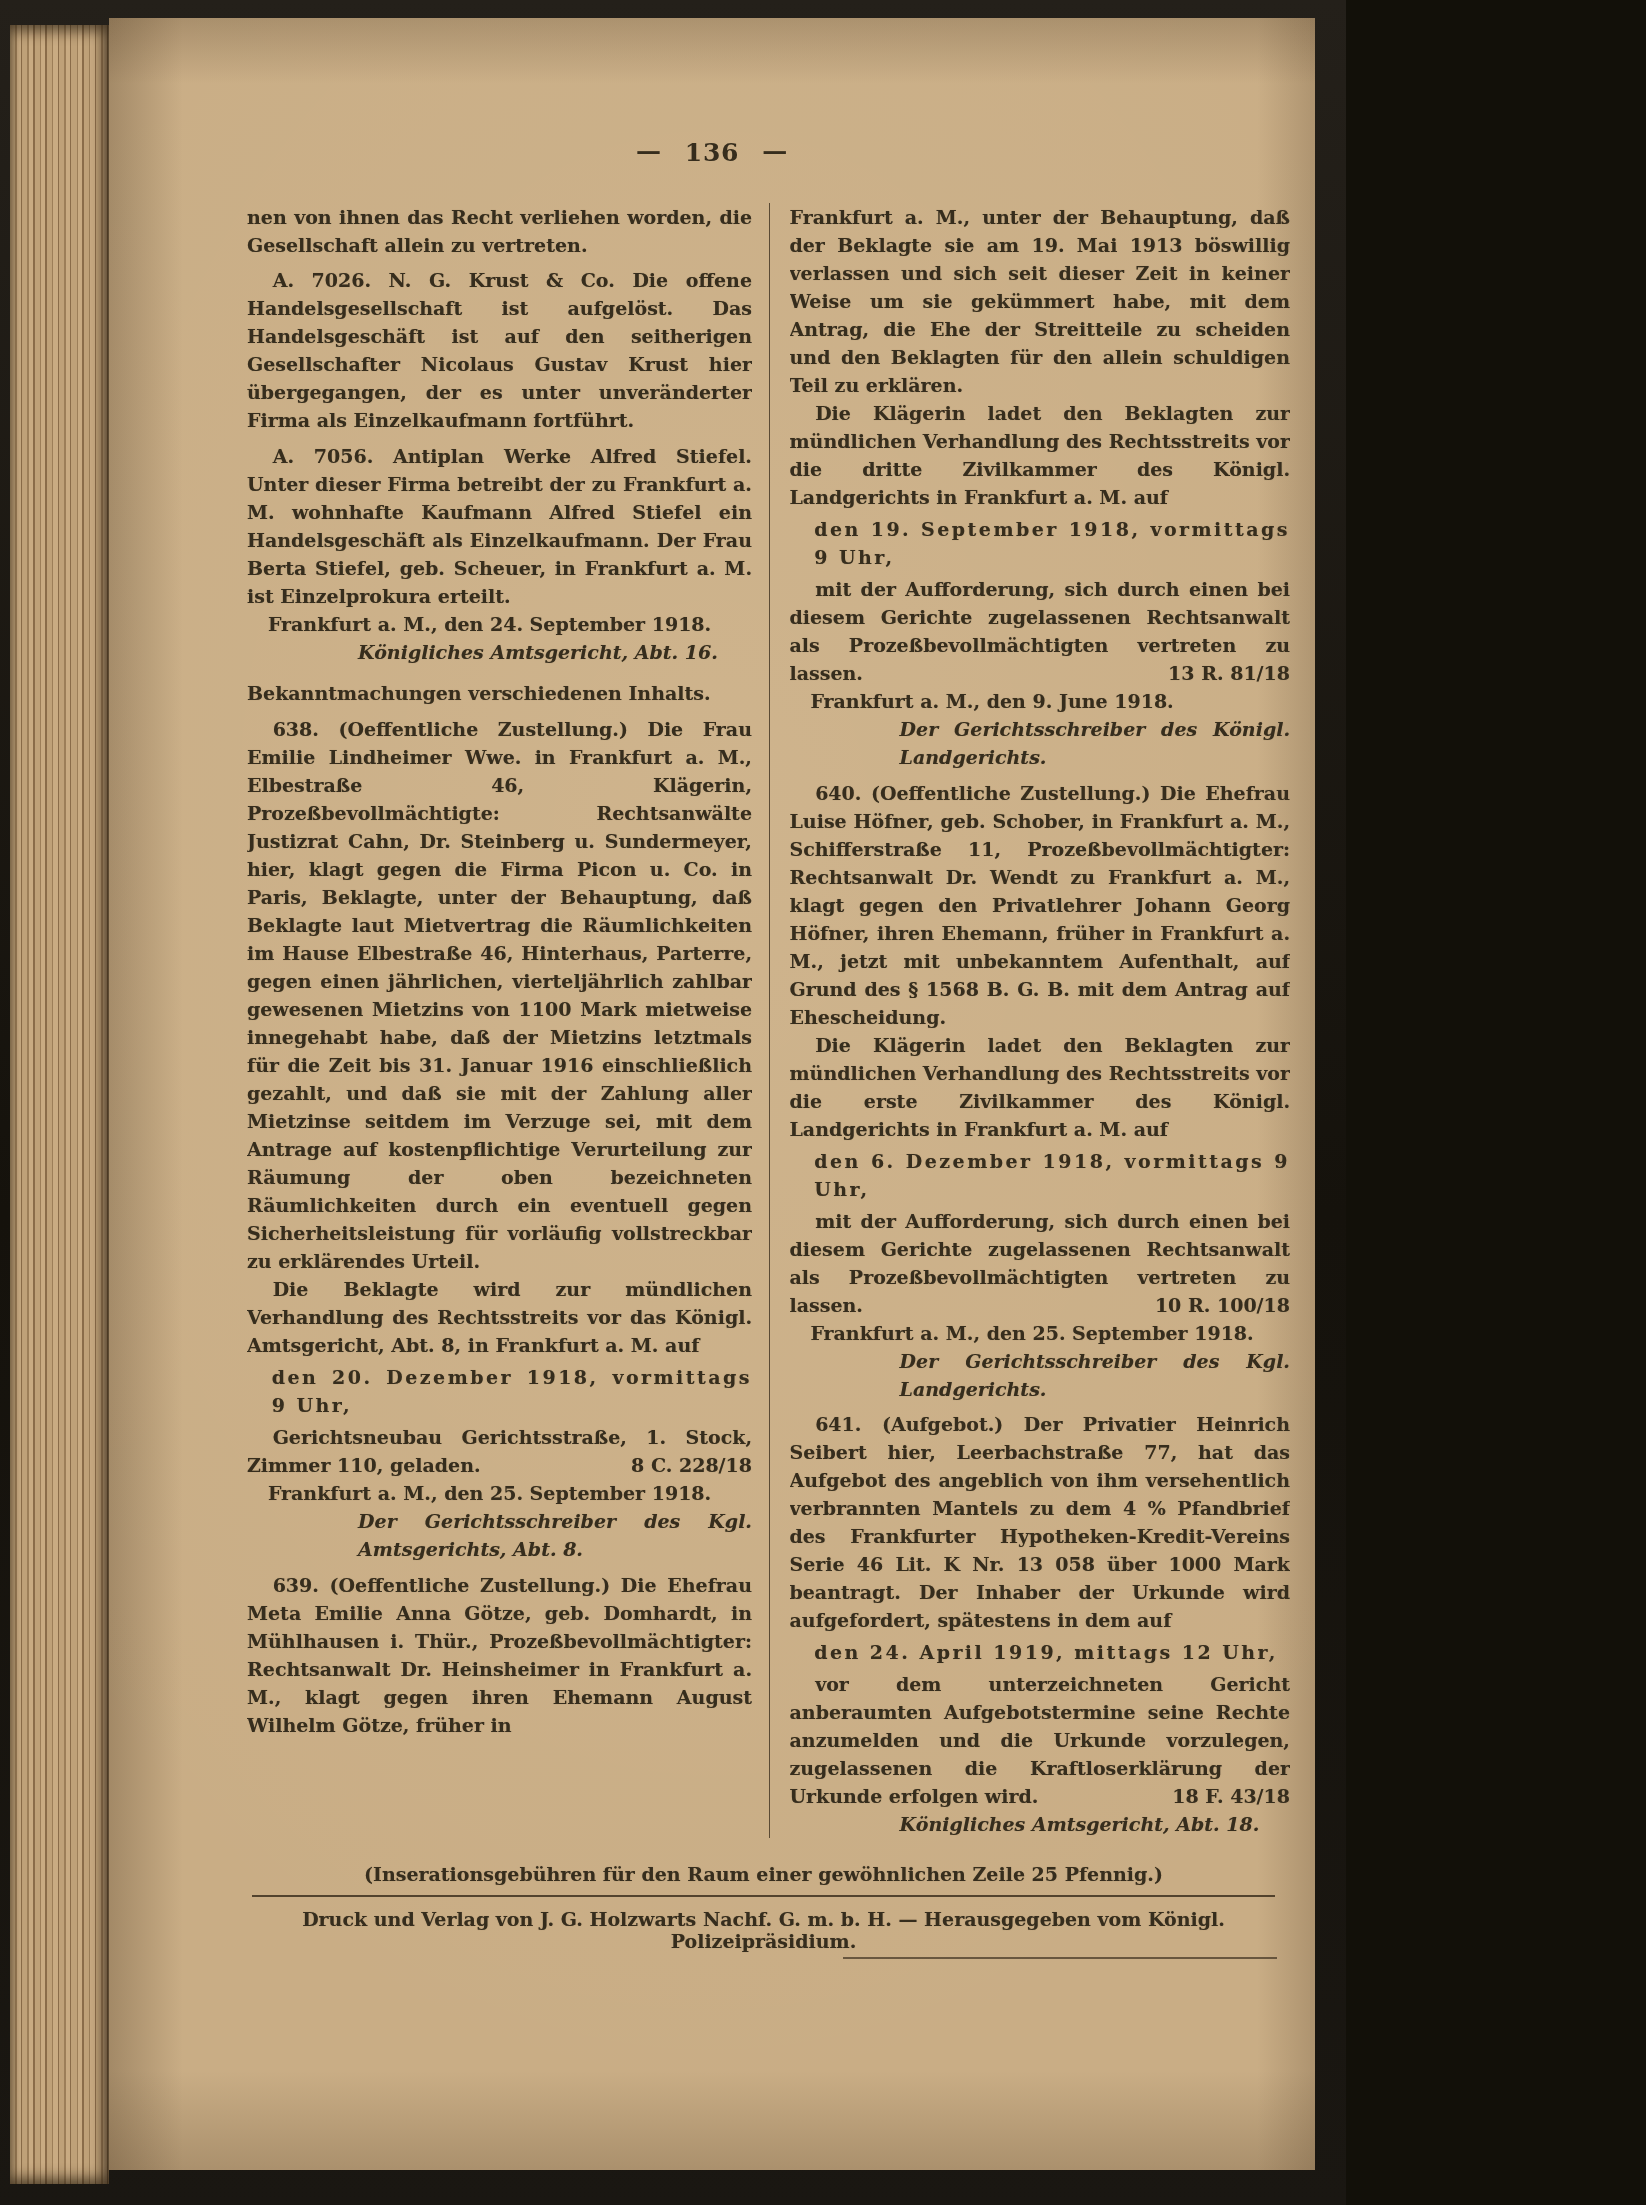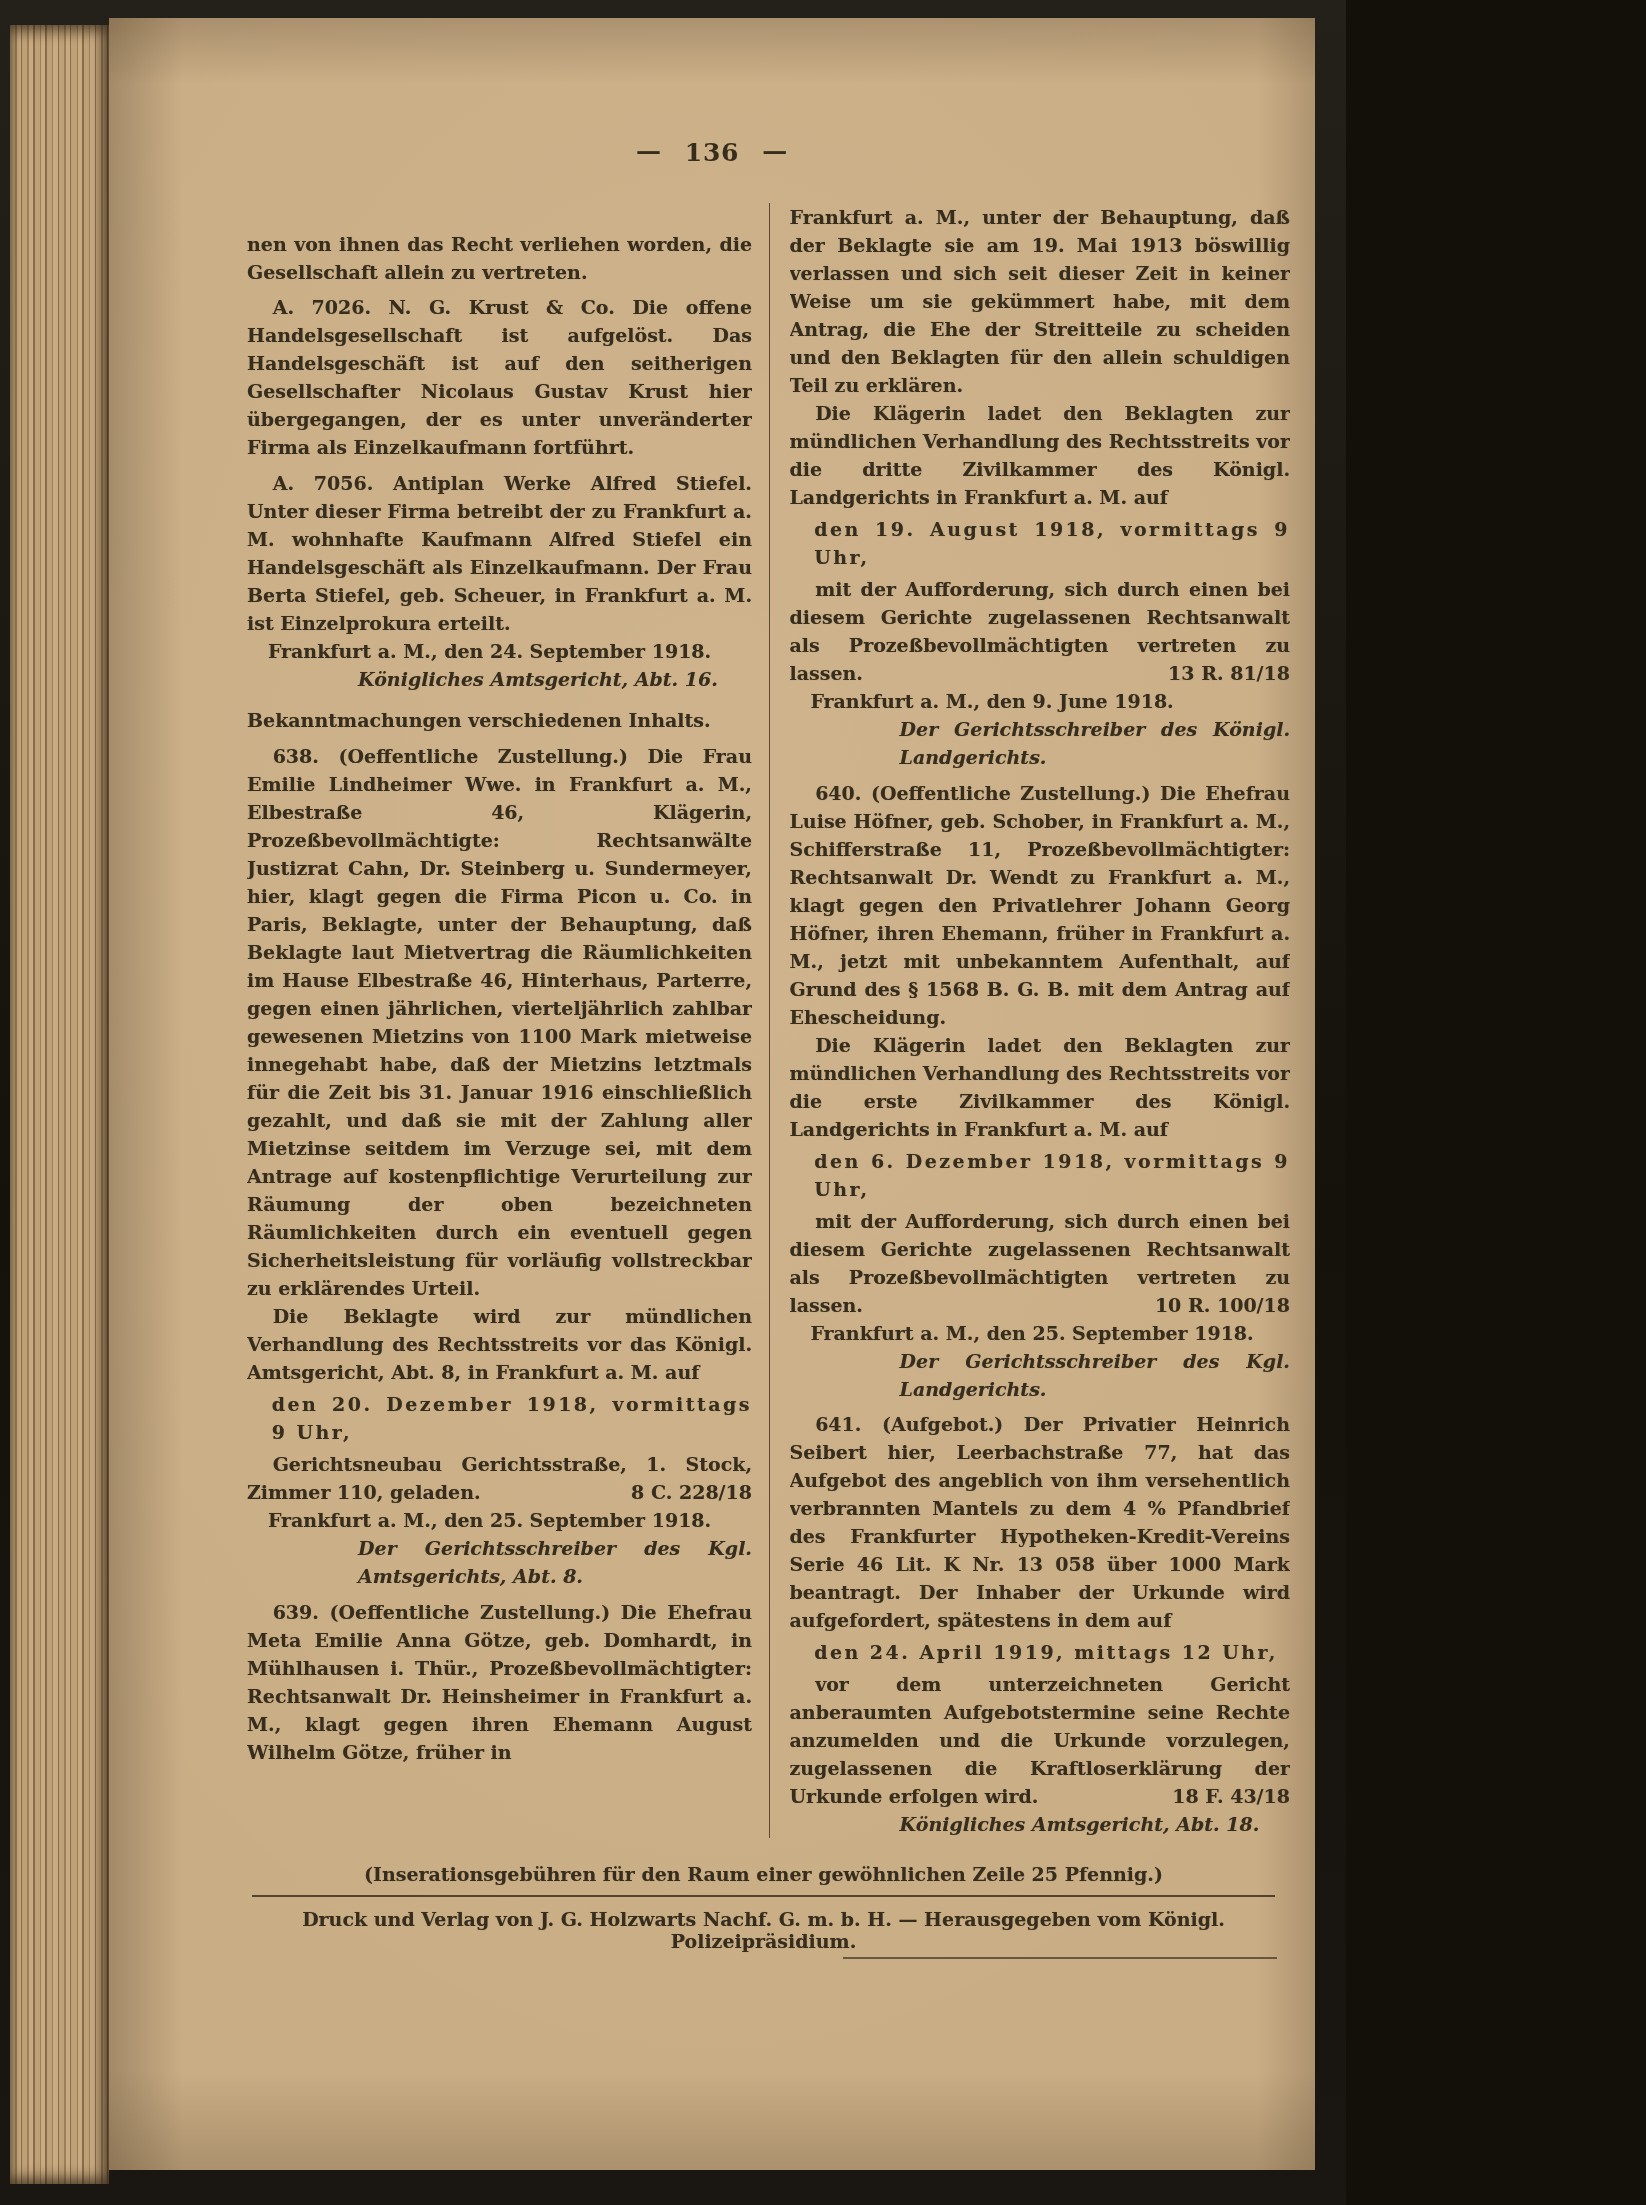--- a/index.html
+++ b/index.html
@@ -27,21 +27,21 @@
   }
   .page-number-row{padding-top:120px;text-align:center;font-size:25px;font-weight:bold;letter-spacing:0.8px;}
   .page-number-row .dash{display:inline-block;margin:0 23px;transform:translateY(-2.5px);}
   .columns{
     display:flex;margin:36px 25px 0 138px;
     text-align:justify;font-size:19px;line-height:28px;font-weight:bold;
     text-shadow:0 0 0.8px rgba(54,45,29,.35);
     hyphens:auto;
   }
   .col{width:50%;}
-  .col-left{padding-right:16.5px;margin-top:27px;}
+  .col-left{padding-right:16.5px;}
   .col-right{border-left:1.6px solid rgba(52,40,24,.75);padding-left:20px;}
   p{margin:0;}
   .para{text-indent:1.35em;overflow:hidden;}
   .entry{margin-top:7.4px;}
   .cont{text-indent:0;}
   .heading{text-align:left;font-size:19px;margin:13px 0 8.2px;font-weight:bold;}
   .dateline{padding-left:1.3em;letter-spacing:.13em;margin:4.1px 0;}
   .sig{padding-left:1.1em;}
   .sig-right{padding-left:22%;font-style:italic;}
   .ref{float:right;letter-spacing:0;}
@@ -76,21 +76,21 @@
         <p class="para"><span>Gerichtsneubau Gerichtsstraße, 1. Stock, Zimmer 110, geladen.</span>
           <span class="ref">8 C. 228/18</span></p>
         <p class="sig">Frankfurt a. M., den 25. September 1918.</p>
         <p class="sig-right">Der Gerichtsschreiber des Kgl. Amtsgerichts, Abt. 8.</p>
         <p class="para entry">639. (Oeffentliche Zustellung.) Die Ehefrau Meta Emilie Anna Götze, geb. Domhardt, in Mühlhausen i. Thür., Prozeßbevollmächtigter: Rechtsanwalt Dr. Heinsheimer in Frankfurt a. M., klagt gegen ihren Ehemann August Wilhelm Götze, früher in</p>
       </div>
 
       <div class="col col-right">
         <p class="para cont">Frankfurt a. M., unter der Behauptung, daß der Beklagte sie am 19. Mai 1913 böswillig verlassen und sich seit dieser Zeit in keiner Weise um sie gekümmert habe, mit dem Antrag, die Ehe der Streitteile zu scheiden und den Beklagten für den allein schuldigen Teil zu erklären.</p>
         <p class="para">Die Klägerin ladet den Beklagten zur mündlichen Verhandlung des Rechtsstreits vor die dritte Zivilkammer des Königl. Landgerichts in Frankfurt a. M. auf</p>
-        <p class="dateline">den 19. August 1918, vormittags 9 Uhr,</p>
+        <p class="dateline">den 19. September 1918, vormittags 9 Uhr,</p>
         <p class="para"><span>mit der Aufforderung, sich durch einen bei diesem Gerichte zugelassenen Rechtsanwalt als Prozeßbevollmächtigten vertreten zu lassen.</span>
           <span class="ref">13 R. 81/18</span></p>
         <p class="sig">Frankfurt a. M., den 9. June 1918.</p>
         <p class="sig-right">Der Gerichtsschreiber des Königl. Landgerichts.</p>
         <p class="para entry">640. (Oeffentliche Zustellung.) Die Ehefrau Luise Höfner, geb. Schober, in Frankfurt a. M., Schifferstraße 11, Prozeßbevollmächtigter: Rechtsanwalt Dr. Wendt zu Frankfurt a. M., klagt gegen den Privatlehrer Johann Georg Höfner, ihren Ehemann, früher in Frankfurt a. M., jetzt mit unbekanntem Aufenthalt, auf Grund des § 1568 B. G. B. mit dem Antrag auf Ehescheidung.</p>
         <p class="para">Die Klägerin ladet den Beklagten zur mündlichen Verhandlung des Rechtsstreits vor die erste Zivilkammer des Königl. Landgerichts in Frankfurt a. M. auf</p>
         <p class="dateline">den 6. Dezember 1918, vormittags 9 Uhr,</p>
         <p class="para"><span>mit der Aufforderung, sich durch einen bei diesem Gerichte zugelassenen Rechtsanwalt als Prozeßbevollmächtigten vertreten zu lassen.</span>
           <span class="ref">10 R. 100/18</span></p>
         <p class="sig">Frankfurt a. M., den 25. September 1918.</p>

